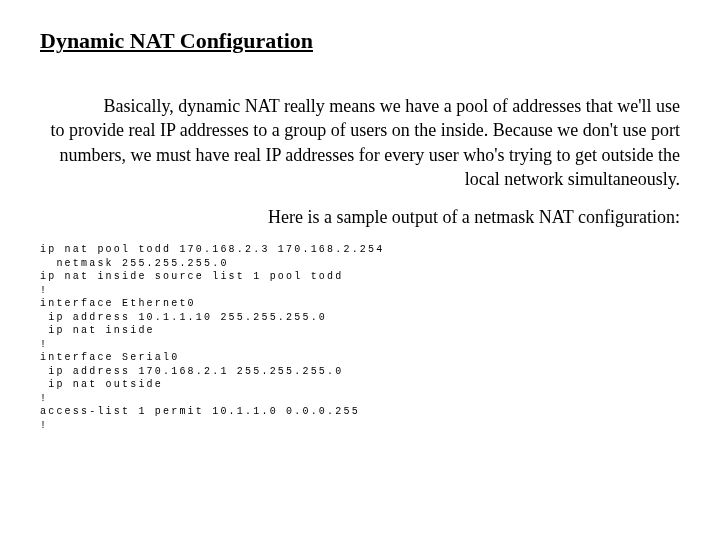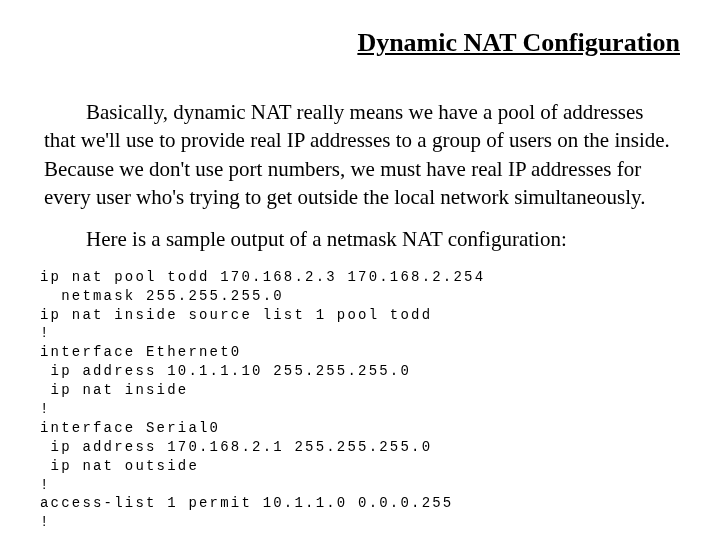--- a/index.html
+++ b/index.html
@@ -6,37 +6,38 @@
     body {
       width: 720px;
       height: 540px;
       background: #ffffff;
       font-family: "Times New Roman", Times, serif;
       color: #000;
       padding: 20px 40px 20px 40px;
       overflow: hidden;
     }
     .title {
-      text-align: right;
-      font-size: 26px;
+      text-align: left;
+      font-size: 22px;
       font-weight: bold;
       text-decoration: underline;
       margin-top: 8px;
       margin-bottom: 40px;
     }
     .paragraph {
-      font-size: 21px;
+      font-size: 18px;
       line-height: 1.35;
       margin-bottom: 14px;
       text-indent: 42px;
       padding-left: 4px;
+      text-align: right;
     }
     .code-block {
       font-family: "Courier New", Courier, monospace;
-      font-size: 14px;
+      font-size: 10px;
       letter-spacing: 2.2px;
       white-space: pre;
       line-height: 1.35;
       margin-top: 6px;
     }
   </style>
 </head>
 <body>
 
 <h1 class="title">Dynamic NAT Configuration</h1>

